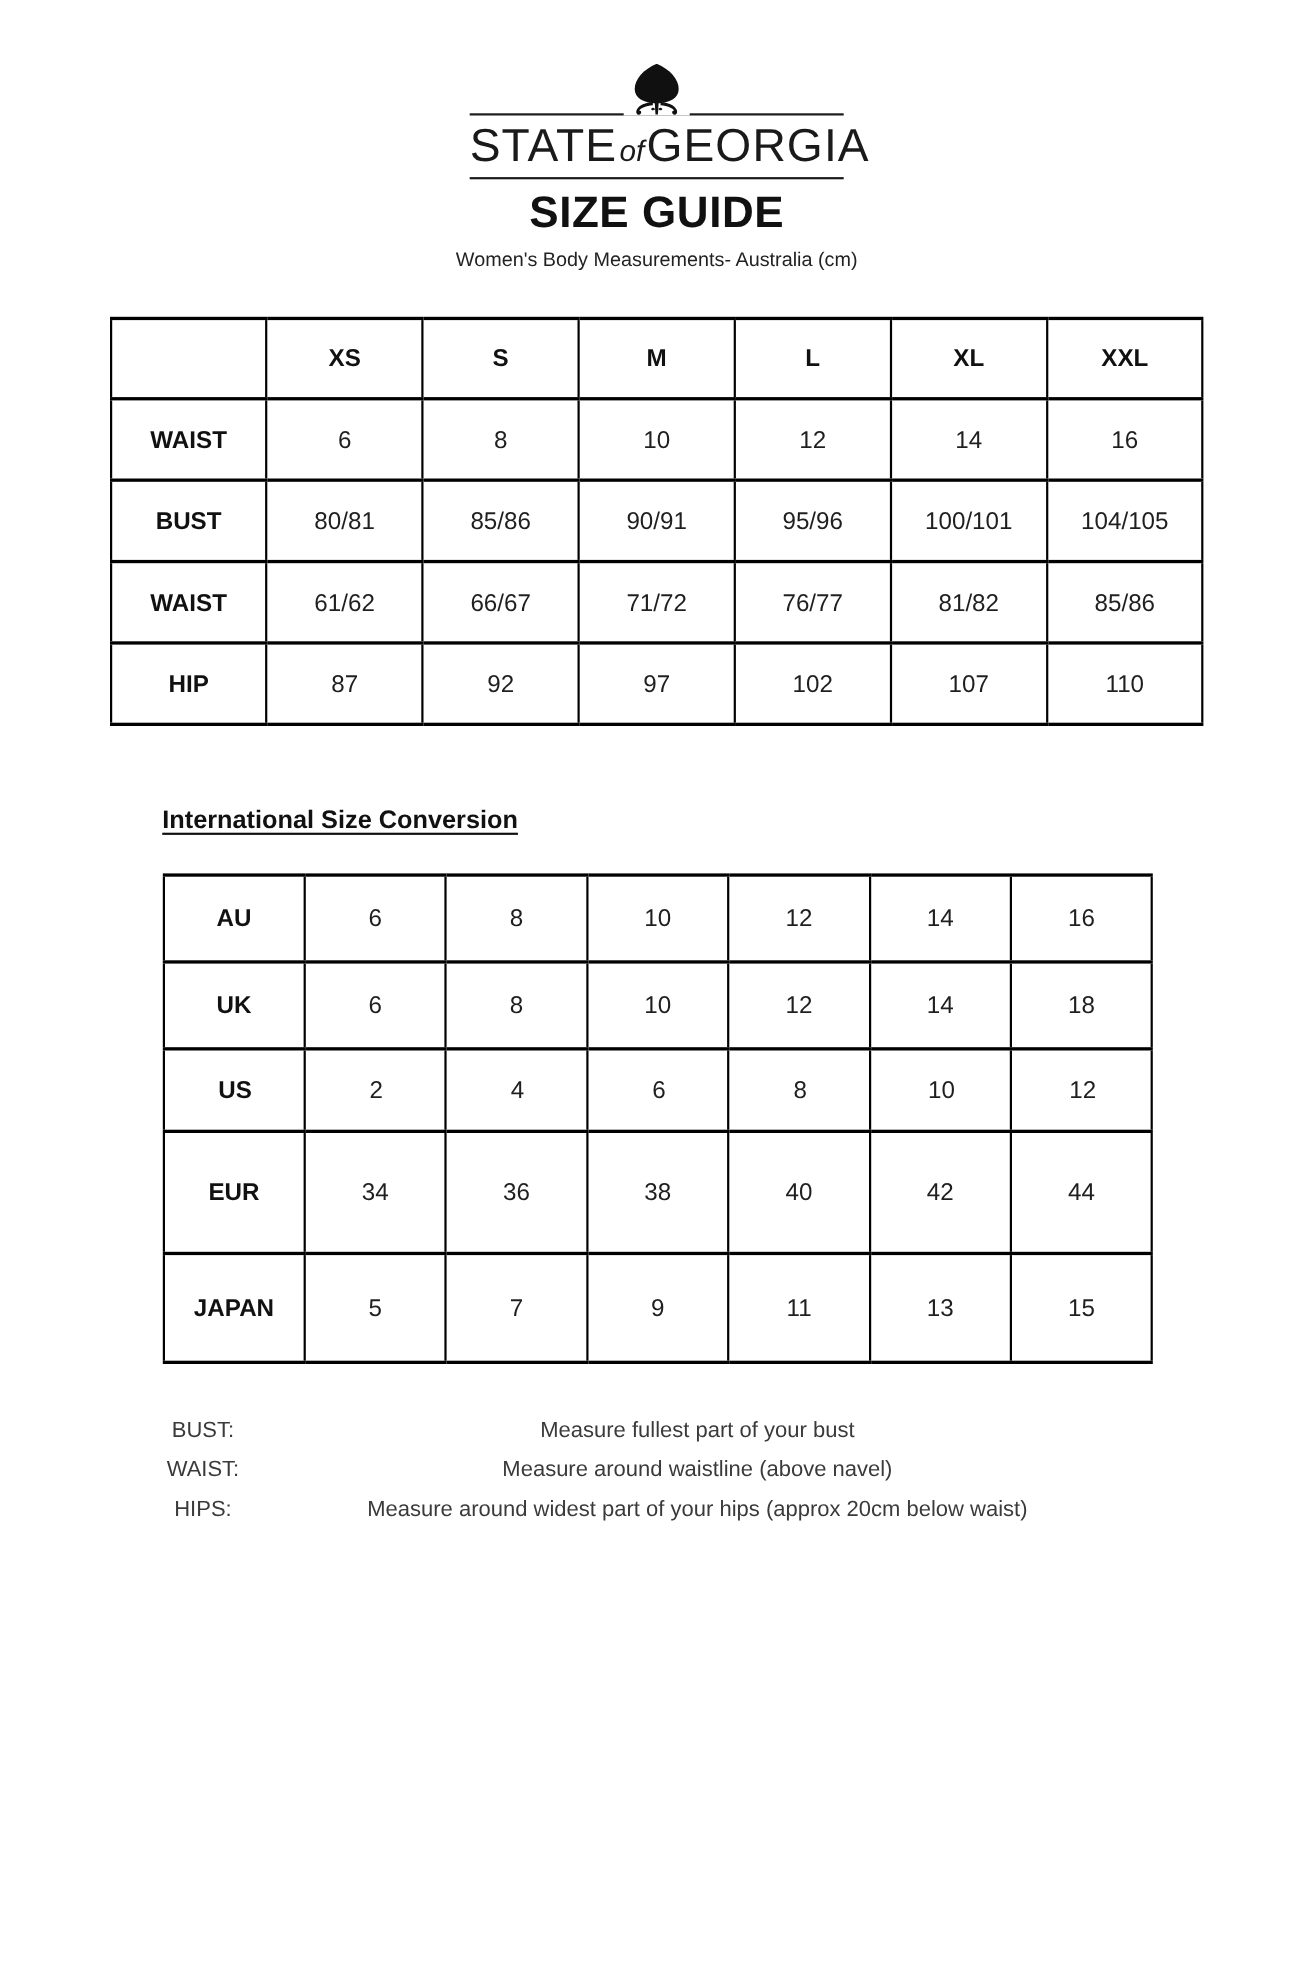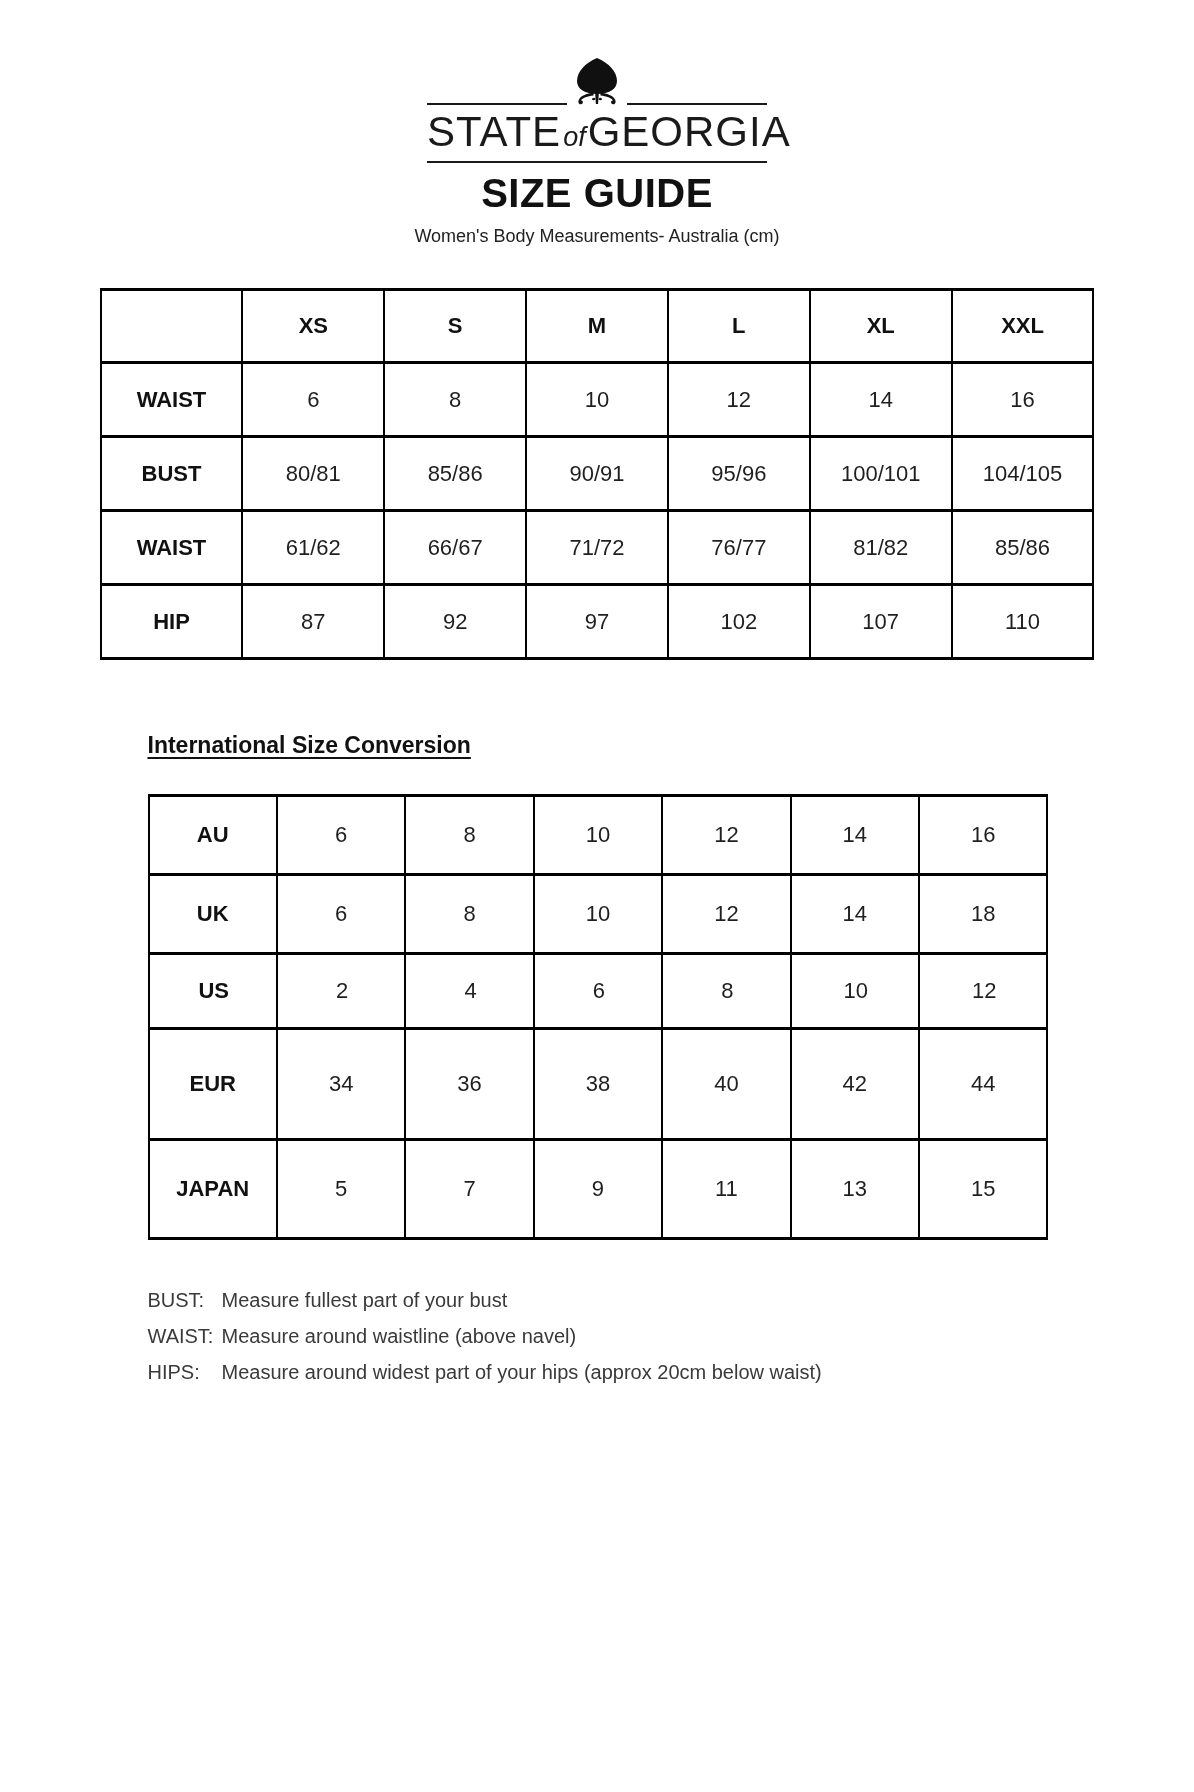--- a/index.html
+++ b/index.html
@@ -123,20 +123,21 @@
   .t2 tr.r-eur td   { height: 111px; }
   .t2 tr.r-japan td { height: 99px; }
 
   
   .notes { margin-top: 42px; }
   .note-line {
     display: flex;
     font-size: 20px;
     line-height: 36px;
     color: #3a3a3a;
+    text-align: center;
   }
   .note-label { width: 74px; flex: 0 0 74px; }
   .note-text { flex: 1; }
 </style>
 </head>
 <body>
 
 <div class="brand">
   <div class="tree-wrap">
     <svg width="50" height="47" viewBox="0 0 50 47" xmlns="http://www.w3.org/2000/svg" aria-hidden="true">

